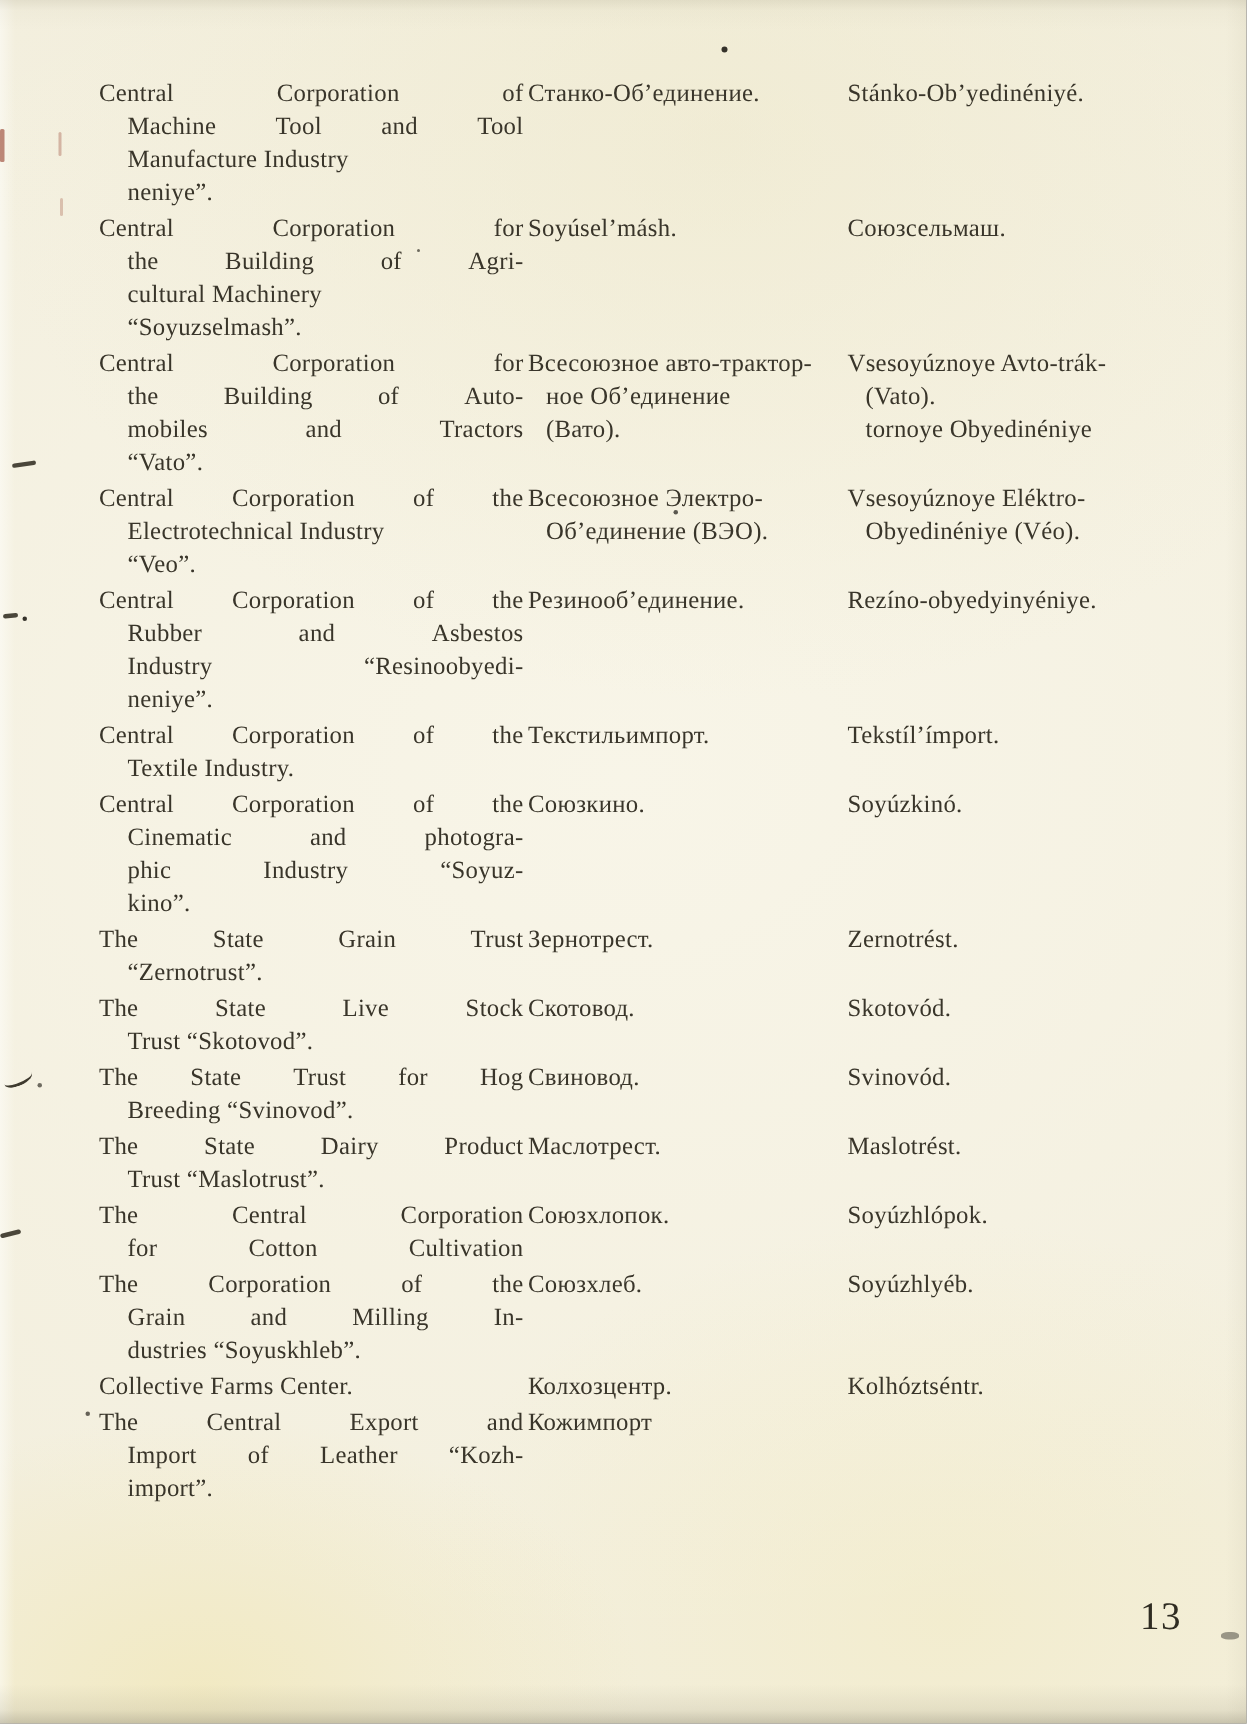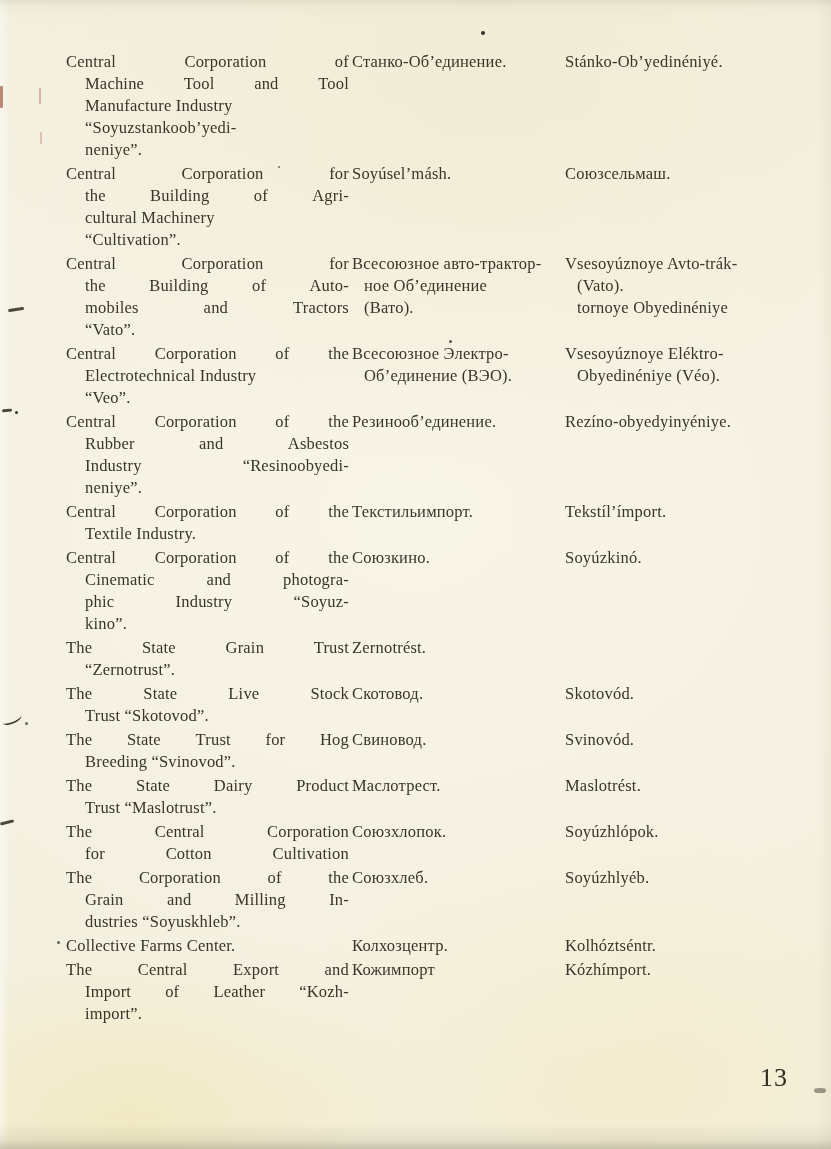--- a/index.html
+++ b/index.html
@@ -56,21 +56,20 @@
             <span>Corporation</span>
             <span>of</span>
           </div>
           <div class="line ind just">
             <span>Machine</span>
             <span>Tool</span>
             <span>and</span>
             <span>Tool</span>
           </div>
           <div class="line ind">Manufacture Industry</div>
-          <div class="line ind">“Soyuzstankoob’yedi-</div>
           <div class="line ind">neniye”.</div>
         </div>
       <div class="cell ru">
           <div class="line">Станко-Об’единение.</div>
         </div>
       <div class="cell tr">
           <div class="line">Stánko-Ob’yedinéniyé.</div>
         </div>
     </div>
 
@@ -81,21 +80,21 @@
             <span>Corporation</span>
             <span>for</span>
           </div>
           <div class="line ind just">
             <span>the</span>
             <span>Building</span>
             <span>of</span>
             <span>Agri-</span>
           </div>
           <div class="line ind">cultural Machinery</div>
-          <div class="line ind">“Cultivation”.</div>
+          <div class="line ind">“Soyuzselmash”.</div>
         </div>
       <div class="cell tr">
           <div class="line">Soyúsel’másh.</div>
         </div>
       <div class="cell ru">
           <div class="line">Союзсельмаш.</div>
         </div>
     </div>
 
     <div class="row">
@@ -226,20 +225,23 @@
 
     <div class="row">
       <div class="cell en">
           <div class="line just">
             <span>The</span>
             <span>State</span>
             <span>Grain</span>
             <span>Trust</span>
           </div>
           <div class="line ind">“Zernotrust”.</div>
+        </div>
+      <div class="cell ru">
+          <div class="line">Зернотрест.</div>
         </div>
       <div class="cell tr">
           <div class="line">Zernotrést.</div>
         </div>
     </div>
 
     <div class="row">
       <div class="cell en">
           <div class="line just">
             <span>The</span>
@@ -362,23 +364,20 @@
           <div class="line ind just">
             <span>Import</span>
             <span>of</span>
             <span>Leather</span>
             <span>“Kozh-</span>
           </div>
           <div class="line ind">import”.</div>
         </div>
       <div class="cell ru">
           <div class="line">Кожимпорт</div>
-        </div>
-      <div class="cell tr">
-          <div class="line">Kózhímport.</div>
         </div>
     </div>
   </div>
 
   <div class="pagenum">13</div>
 
   <div class="mark speck" style="left:481px;top:31px;width:4px;height:4px;"></div>
   <div class="mark speck" style="left:449px;top:340px;width:3px;height:3px;opacity:.8;"></div>
   <div class="mark speck" style="left:278px;top:166px;width:2px;height:2px;opacity:.7;"></div>
   <div class="mark speck" style="left:57px;top:941px;width:3px;height:3px;opacity:.75;"></div>

